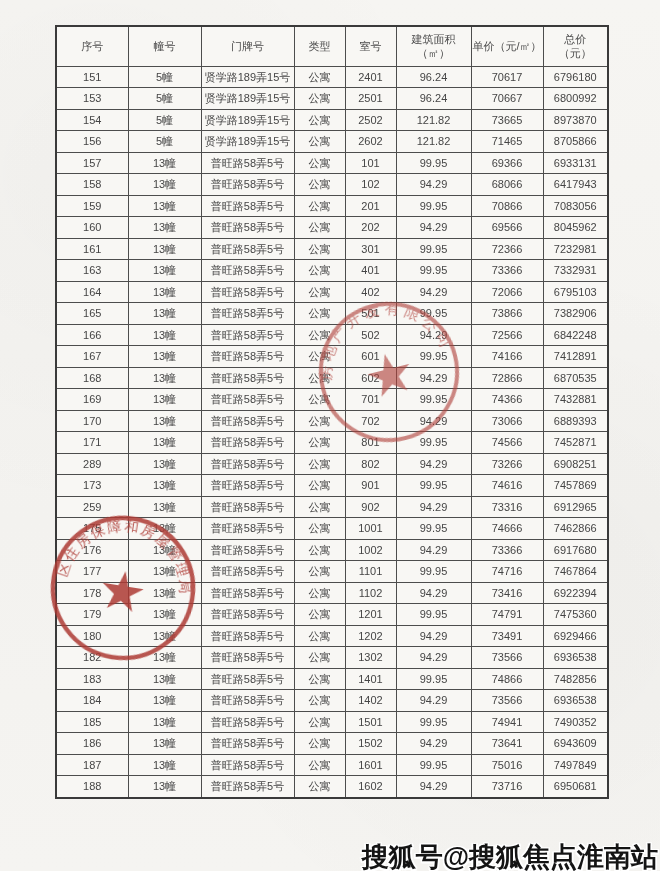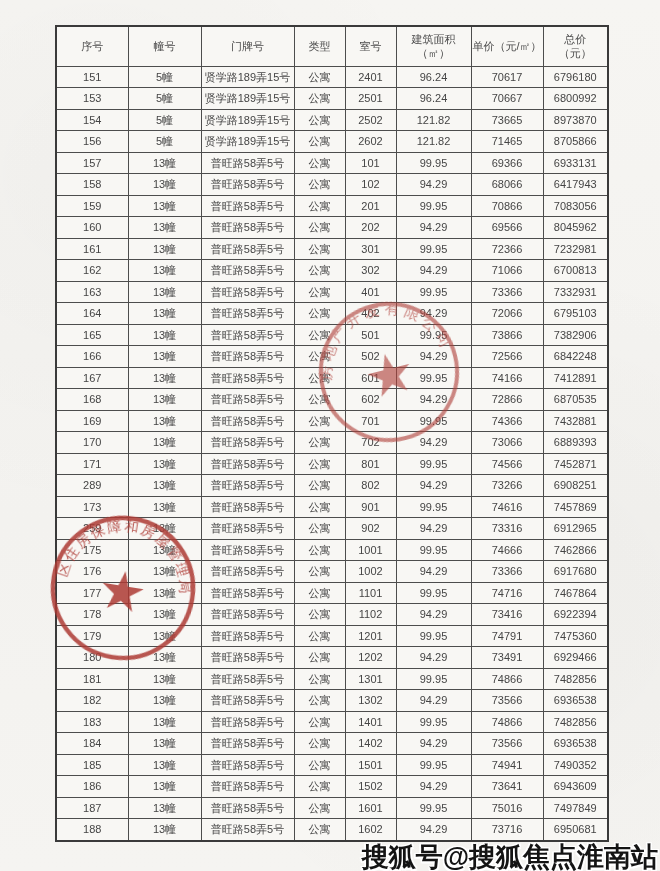--- a/index.html
+++ b/index.html
@@ -193,30 +193,20 @@
     <td>161</td>
     <td>13幢</td>
     <td>普旺路58弄5号</td>
     <td>公寓</td>
     <td>301</td>
     <td>99.95</td>
     <td>72366</td>
     <td>7232981</td>
   </tr>
 
-  <tr>
-    <td>162</td>
-    <td>13幢</td>
-    <td>普旺路58弄5号</td>
-    <td>公寓</td>
-    <td>302</td>
-    <td>94.29</td>
-    <td>71066</td>
-    <td>6700813</td>
-  </tr>
 
   <tr>
     <td>163</td>
     <td>13幢</td>
     <td>普旺路58弄5号</td>
     <td>公寓</td>
     <td>401</td>
     <td>99.95</td>
     <td>73366</td>
     <td>7332931</td>
@@ -402,30 +392,20 @@
     <td>180</td>
     <td>13幢</td>
     <td>普旺路58弄5号</td>
     <td>公寓</td>
     <td>1202</td>
     <td>94.29</td>
     <td>73491</td>
     <td>6929466</td>
   </tr>
 
-  <tr>
-    <td>181</td>
-    <td>13幢</td>
-    <td>普旺路58弄5号</td>
-    <td>公寓</td>
-    <td>1301</td>
-    <td>99.95</td>
-    <td>74866</td>
-    <td>7482856</td>
-  </tr>
 
   <tr>
     <td>182</td>
     <td>13幢</td>
     <td>普旺路58弄5号</td>
     <td>公寓</td>
     <td>1302</td>
     <td>94.29</td>
     <td>73566</td>
     <td>6936538</td>

